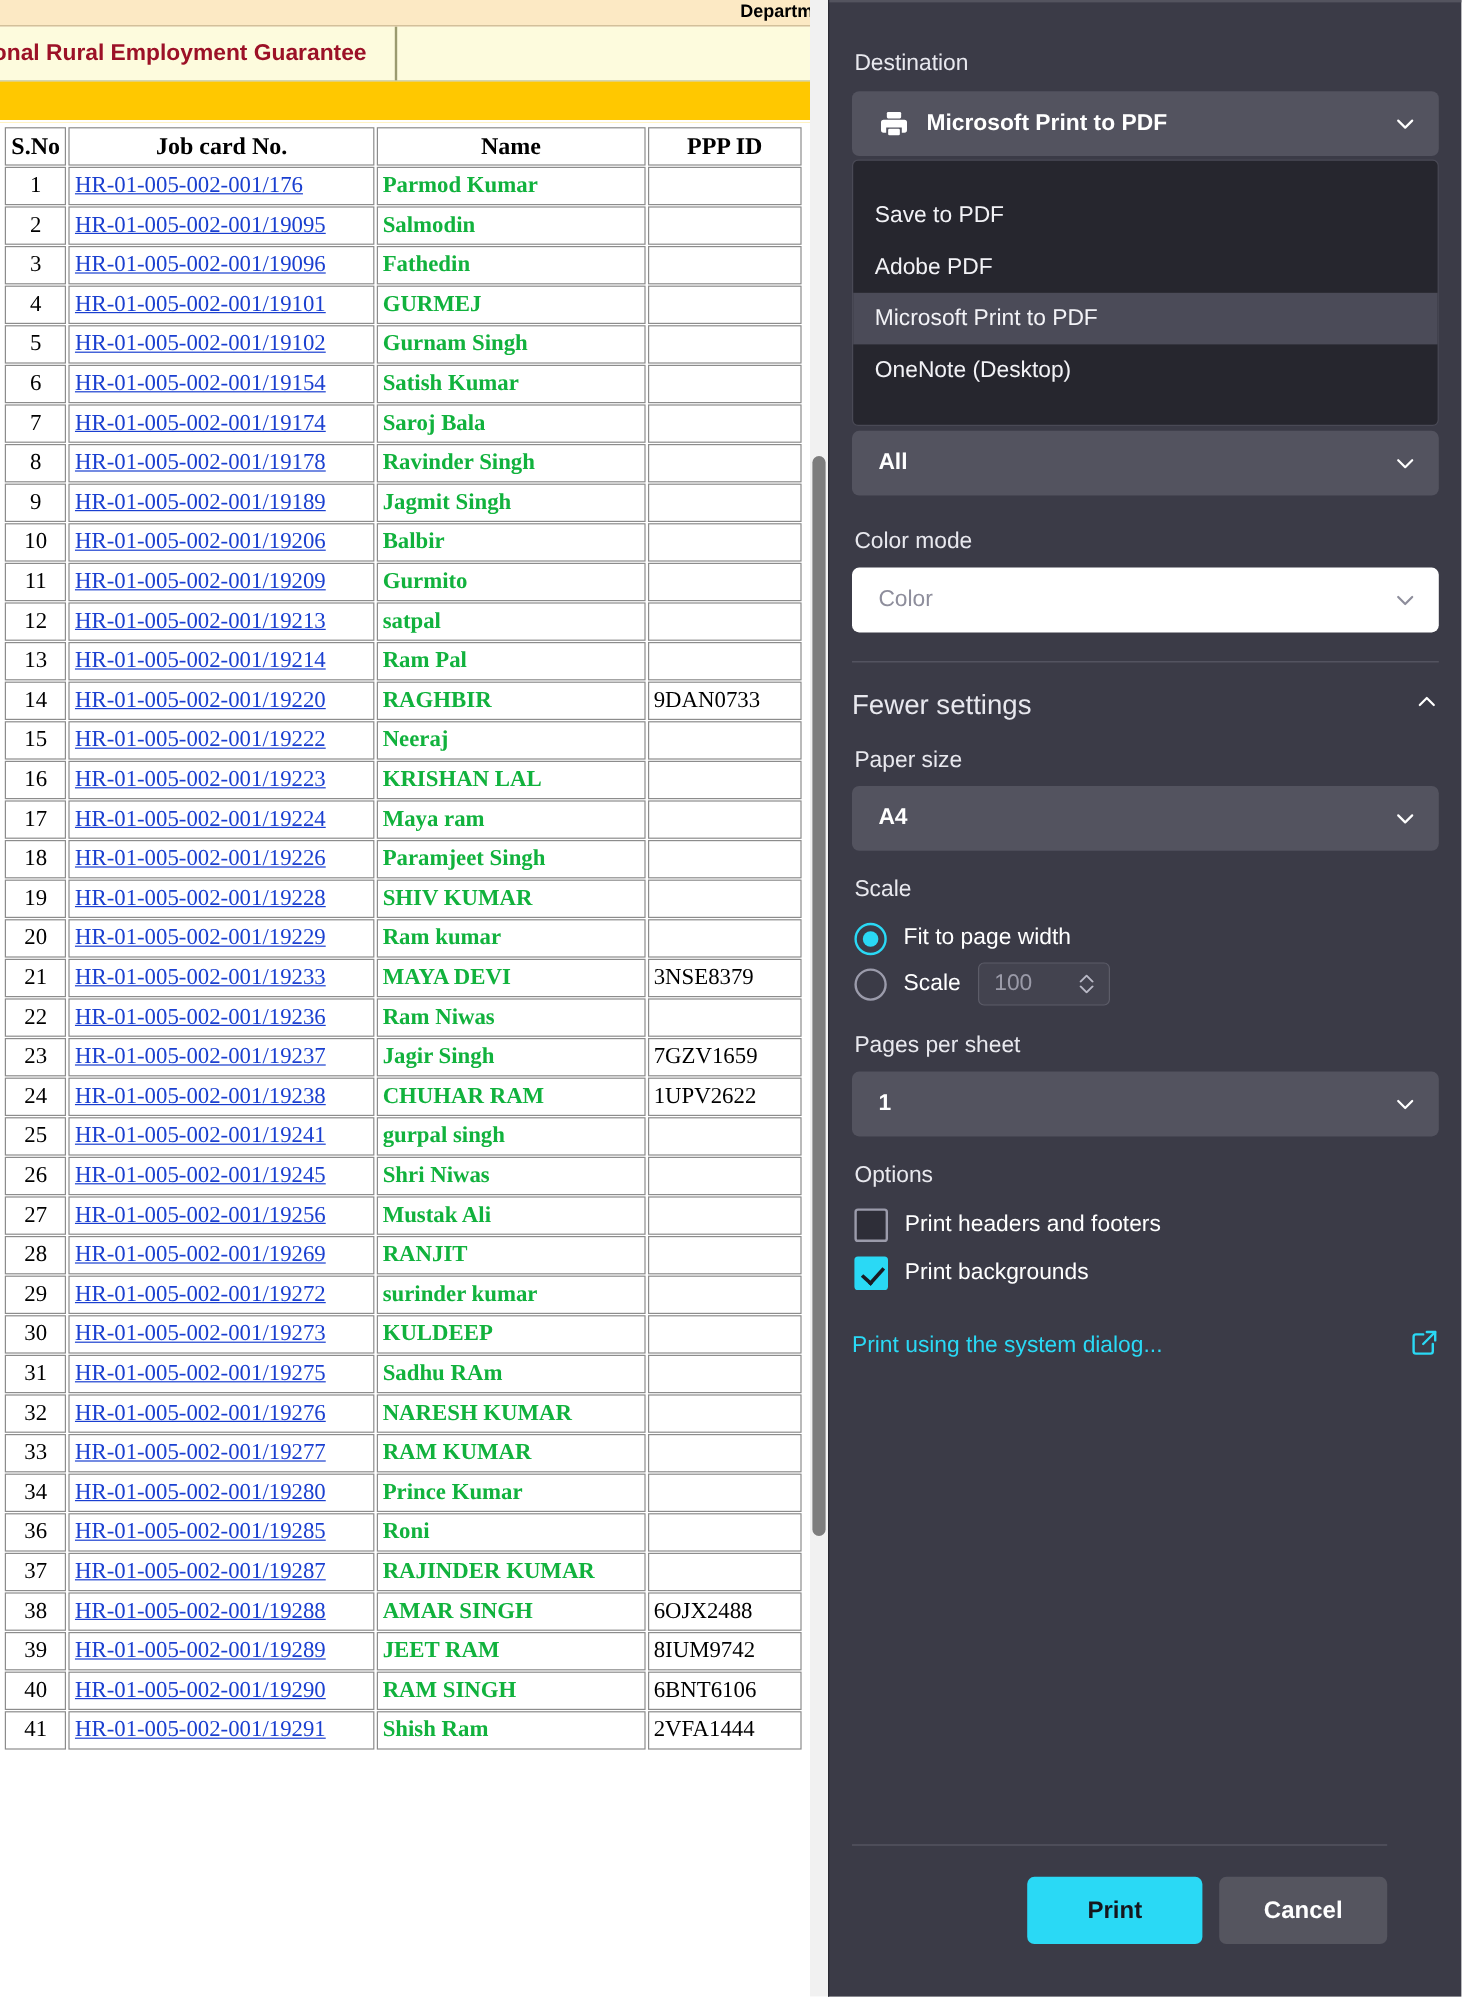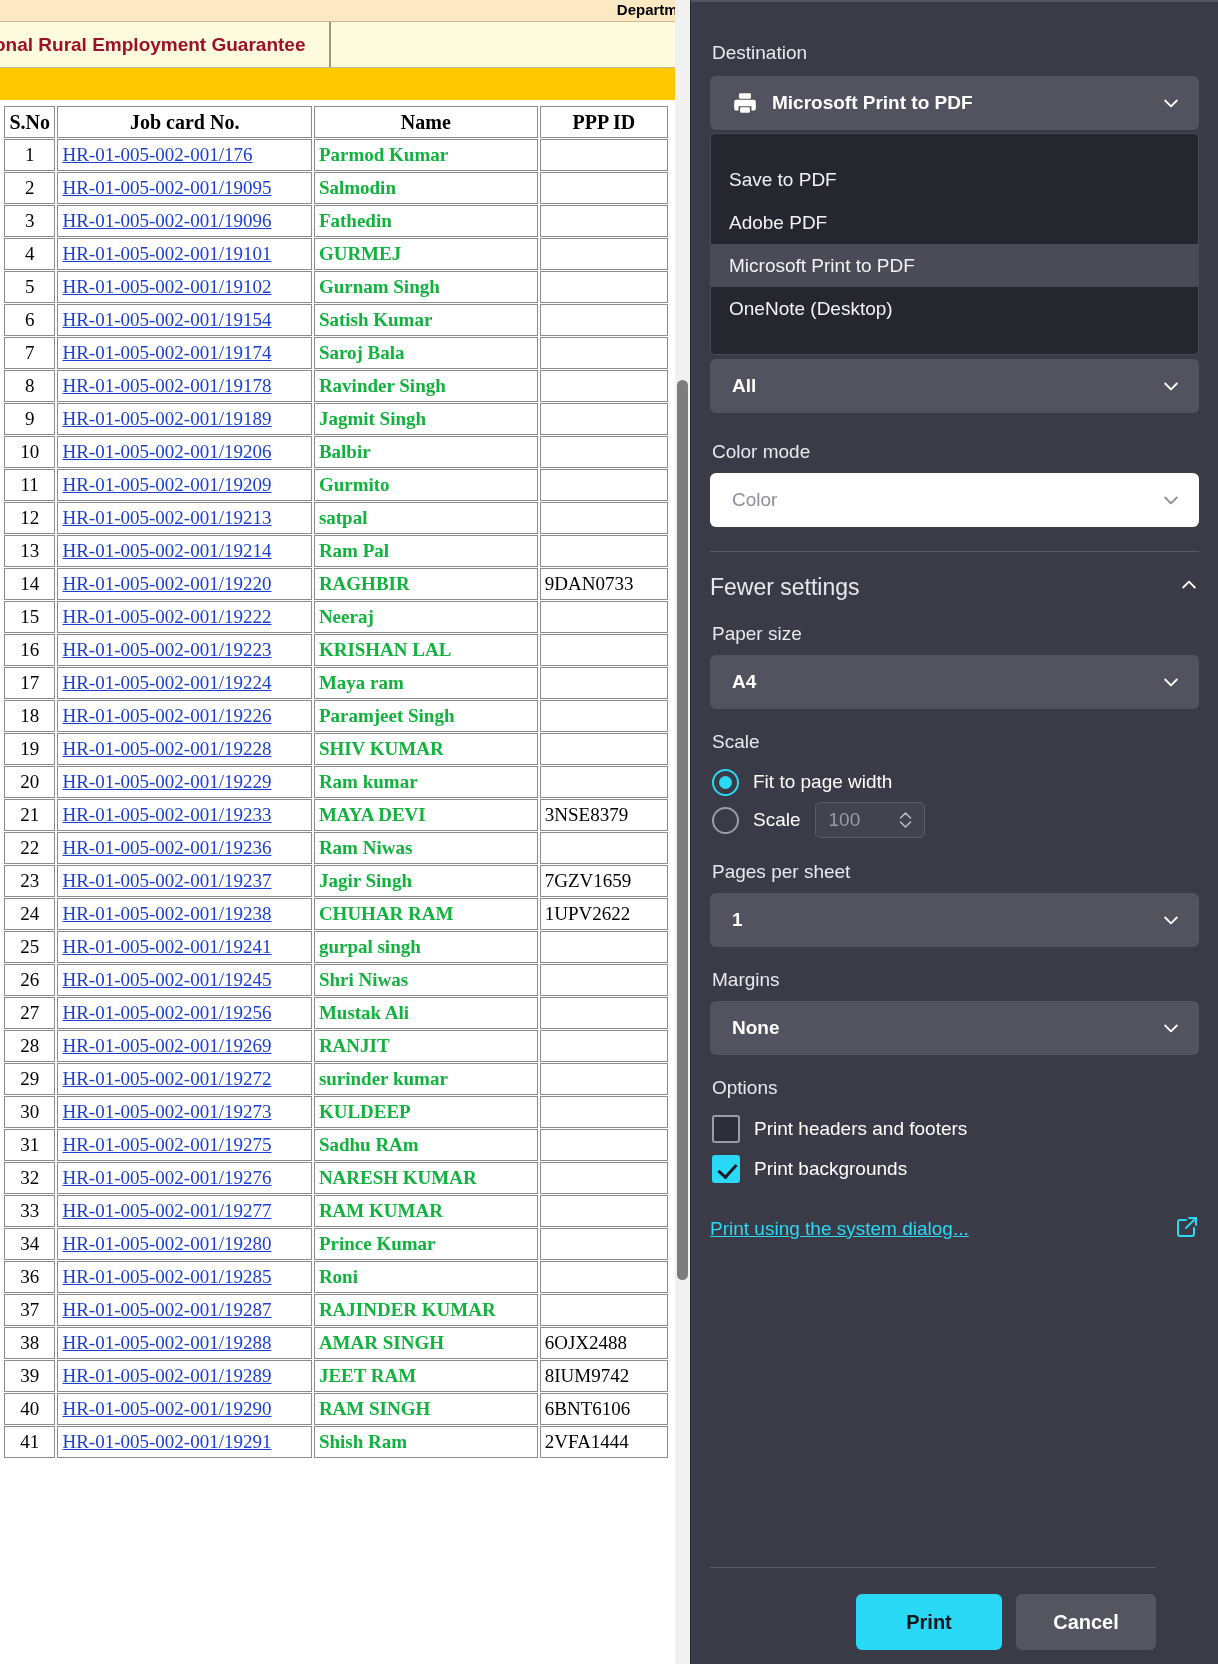--- a/index.html
+++ b/index.html
@@ -235,26 +235,25 @@
   }
   .check-row .lbl { font-size: 19px; color: #ffffff; }
 
   .syslink-row {
     display: flex; align-items: center;
     justify-content: space-between;
     margin-top: 26px;
   }
   .syslink {
     font-size: 19px; color: #2ad9f5;
-    text-decoration: underline;
   }
 
   .footer {
-    position: absolute; left: 0; bottom: 0;
-    width: 484px; padding: 0 19px 14px 19px;
+    position: absolute; left: 0; bottom: 14px;
+    width: 484px; padding: 0 19px 30px 19px;
   }
   .footer .fdiv {
     height: 1px; background: #5a5a66; margin-bottom: 26px;
   }
   .footer .btns {
     display: flex; justify-content: flex-end; gap: 14px;
   }
   .btn {
     height: 56px; border-radius: 6px;
     display: flex; align-items: center; justify-content: center;
@@ -650,31 +649,20 @@
         <div class="select-box">
           <span class="val">1</span>
           <span class="chev">
             <svg viewBox="0 0 24 24" width="20" height="20" fill="none" stroke="#ffffff" stroke-width="2.2" stroke-linecap="round" stroke-linejoin="round">
                 <polyline points="5,9 12,16 19,9"></polyline>
               </svg>
           </span>
         </div>
       </div>
 
-      <div class="field">
-        <div class="section-label">Margins</div>
-        <div class="select-box">
-          <span class="val">None</span>
-          <span class="chev">
-            <svg viewBox="0 0 24 24" width="20" height="20" fill="none" stroke="#ffffff" stroke-width="2.2" stroke-linecap="round" stroke-linejoin="round">
-                <polyline points="5,9 12,16 19,9"></polyline>
-              </svg>
-          </span>
-        </div>
-      </div>
 
       <div class="field">
         <div class="section-label">Options</div>
         <div class="check-row">
           <span class="cbox"></span>
           <span class="lbl">Print headers and footers</span>
         </div>
         <div class="check-row">
           <span class="cbox checked"></span>
           <span class="lbl">Print backgrounds</span>

